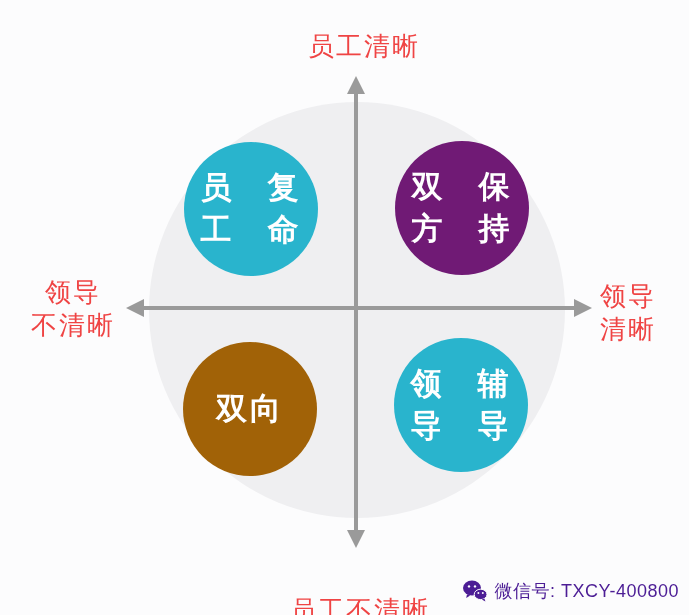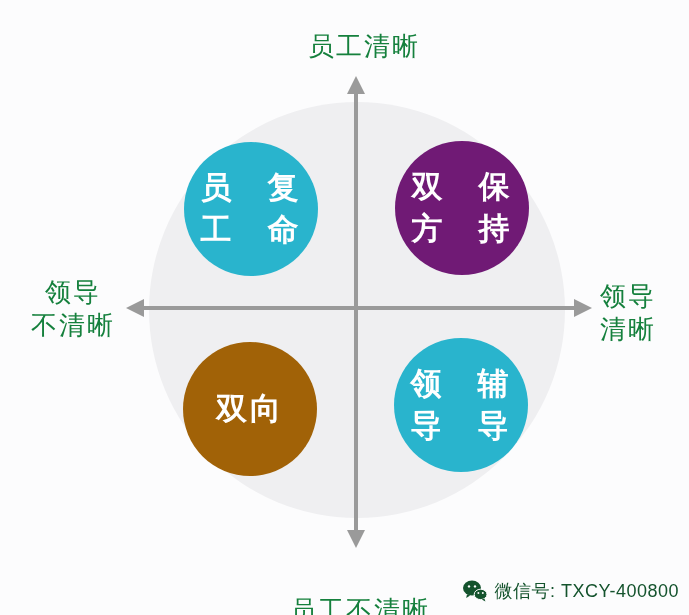--- a/index.html
+++ b/index.html
@@ -57,21 +57,21 @@
   .arrow-right {
     left: 574px; top: 299px;
     border-top: 9px solid transparent;
     border-bottom: 9px solid transparent;
     border-left: 18px solid #9a9a9a;
   }
 
   
   .axis-label {
     position: absolute;
-    color: #15803d;
+    color: #ef4444;
     font-size: 26px;
     font-weight: 500;
     letter-spacing: 2px;
     text-align: center;
     line-height: 33px;
     z-index: 3;
     white-space: nowrap;
   }
   .axis-label-top    { left: 289px; top: 30px;  width: 150px; }
   .axis-label-bottom { left: 285px; top: 548px; width: 150px; margin-top: 46px; }
@@ -161,21 +161,21 @@
       <span>双向</span>
     </div>
   </div>
   <div class="bubble bubble-br" style="background-color: rgb(41, 180, 205);">
     <div class="bubble-text">
       <span>领导</span>
       <span>辅导</span>
     </div>
   </div>
 
-  <div class="watermark" style="color: #14532d; align-items: flex-end;">
+  <div class="watermark" style="color: #4c1d95; align-items: flex-end;">
     <span class="wechat-icon">
       <svg width="26" height="24" viewBox="0 0 26 24" fill="none">
         <ellipse cx="10" cy="9" rx="9" ry="7.4" fill="currentColor"></ellipse>
         <path d="M5 15.2 L4.2 19 L8.2 16.4 Z" fill="currentColor"></path>
         <circle cx="7" cy="7.4" r="1.2" fill="#FCFCFD"></circle>
         <circle cx="13" cy="7.4" r="1.2" fill="#FCFCFD"></circle>
         <ellipse cx="18.6" cy="15.4" rx="6.4" ry="5.2" fill="currentColor" stroke="#FCFCFD" stroke-width="1"></ellipse>
         <path d="M22.4 19.6 L23.4 22.4 L19.8 20.6 Z" fill="currentColor"></path>
         <circle cx="16.4" cy="14" r="1" fill="#FCFCFD"></circle>
         <circle cx="20.8" cy="14" r="1" fill="#FCFCFD"></circle>

